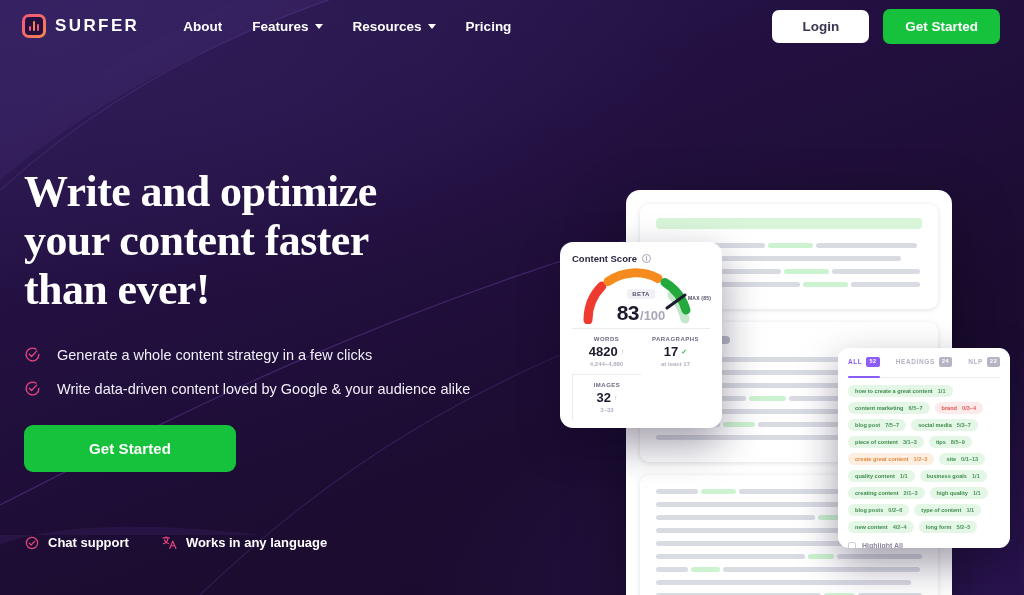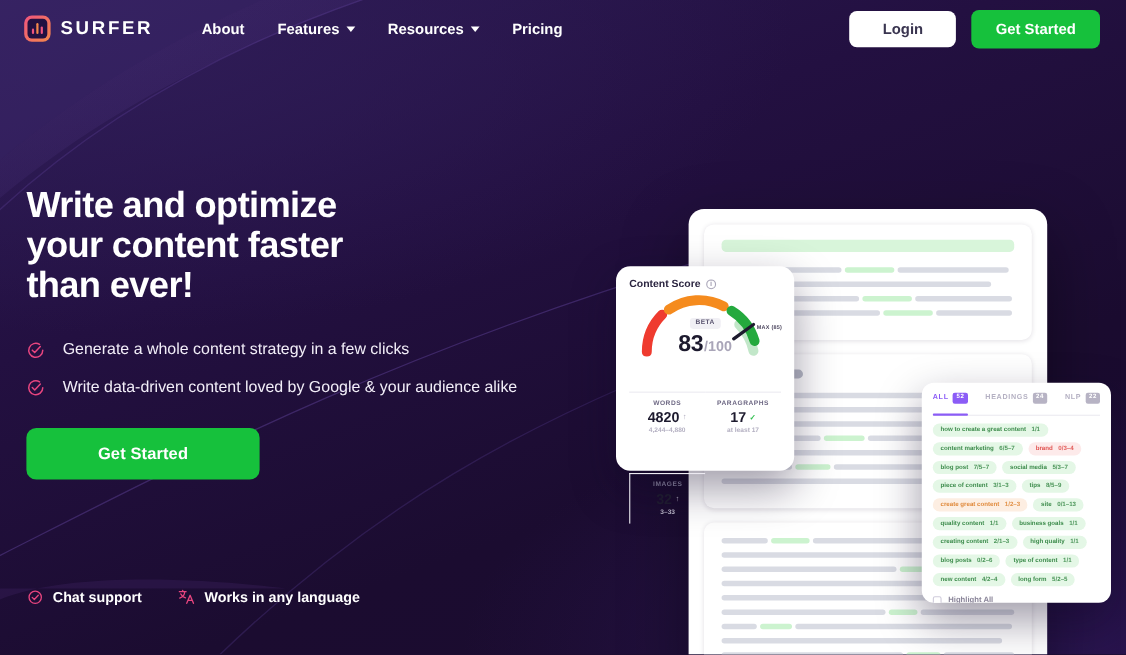--- a/index.html
+++ b/index.html
@@ -80,22 +80,23 @@
     font-size: 13.5px; font-weight: 700;
     padding: 10px 22px; border-radius: 7px;
   }
 
   
   .hero {
     position: absolute; left: 24px; top: 168px; width: 470px; z-index: 30;
   }
   .hero h1 {
     color: #ffffff;
-    font-size: 33px; line-height: 1.11; font-weight: 800;
+    font-size: 44px; line-height: 1.11; font-weight: 800;
     letter-spacing: -0.6px;
+    font-family: Liberation Serif, serif;
   }
   .bullets { margin-top: 32px; display: flex; flex-direction: column; gap: 17px; }
   .bullet { display: flex; align-items: center; gap: 16px; }
   .bullet-text { color: #f2eef8; font-size: 14.5px; font-weight: 400; }
   .check-circle { flex: 0 0 auto; width: 17px; height: 17px; }
   .cta-wrap { margin-top: 28px; }
   .btn-hero {
     background: #16c13c; color: #ffffff;
     font-size: 15px; font-weight: 700;
     width: 212px; padding: 15px 0; border-radius: 9px;
@@ -168,21 +169,21 @@
     display: flex; align-items: baseline; gap: 1px;
   }
   .score-num b { font-size: 21px; font-weight: 800; color: #1d1a2e; letter-spacing: -.5px; }
   .score-num s { font-size: 13px; color: #a9a5b8; text-decoration: none; font-weight: 600; }
   .max-label {
     position: absolute; right: -1px; top: 27px;
     font-size: 5px; font-weight: 700; color: #4e4860; letter-spacing: .2px;
   }
   .stats { display: grid; grid-template-columns: 1fr 1fr; margin-top: 4px; }
   .stat { text-align: center; padding: 7px 2px; position: relative; }
-  .stat.bt { border-top: 1px solid #eceaf1; margin-top: 28px; }
+  .stat.bt { border-top: 1px solid #eceaf1; }
   .stat.bl { border-left: 1px solid #eceaf1; }
   .stat-label { font-size: 6px; font-weight: 700; color: #6d6783; letter-spacing: .5px; }
   .stat-value {
     font-size: 13px; font-weight: 800; color: #1d1a2e; margin-top: 2px;
     display: flex; align-items: center; justify-content: center; gap: 3px;
   }
   .stat-value em { font-size: 7px; font-style: normal; font-weight: 700; }
   .stat-value em.up { color: #a9a5b8; }
   .stat-value em.ok { color: #2fbf4e; }
   .stat-range { font-size: 6px; color: #b4b0c2; margin-top: 2px; font-weight: 600; }

